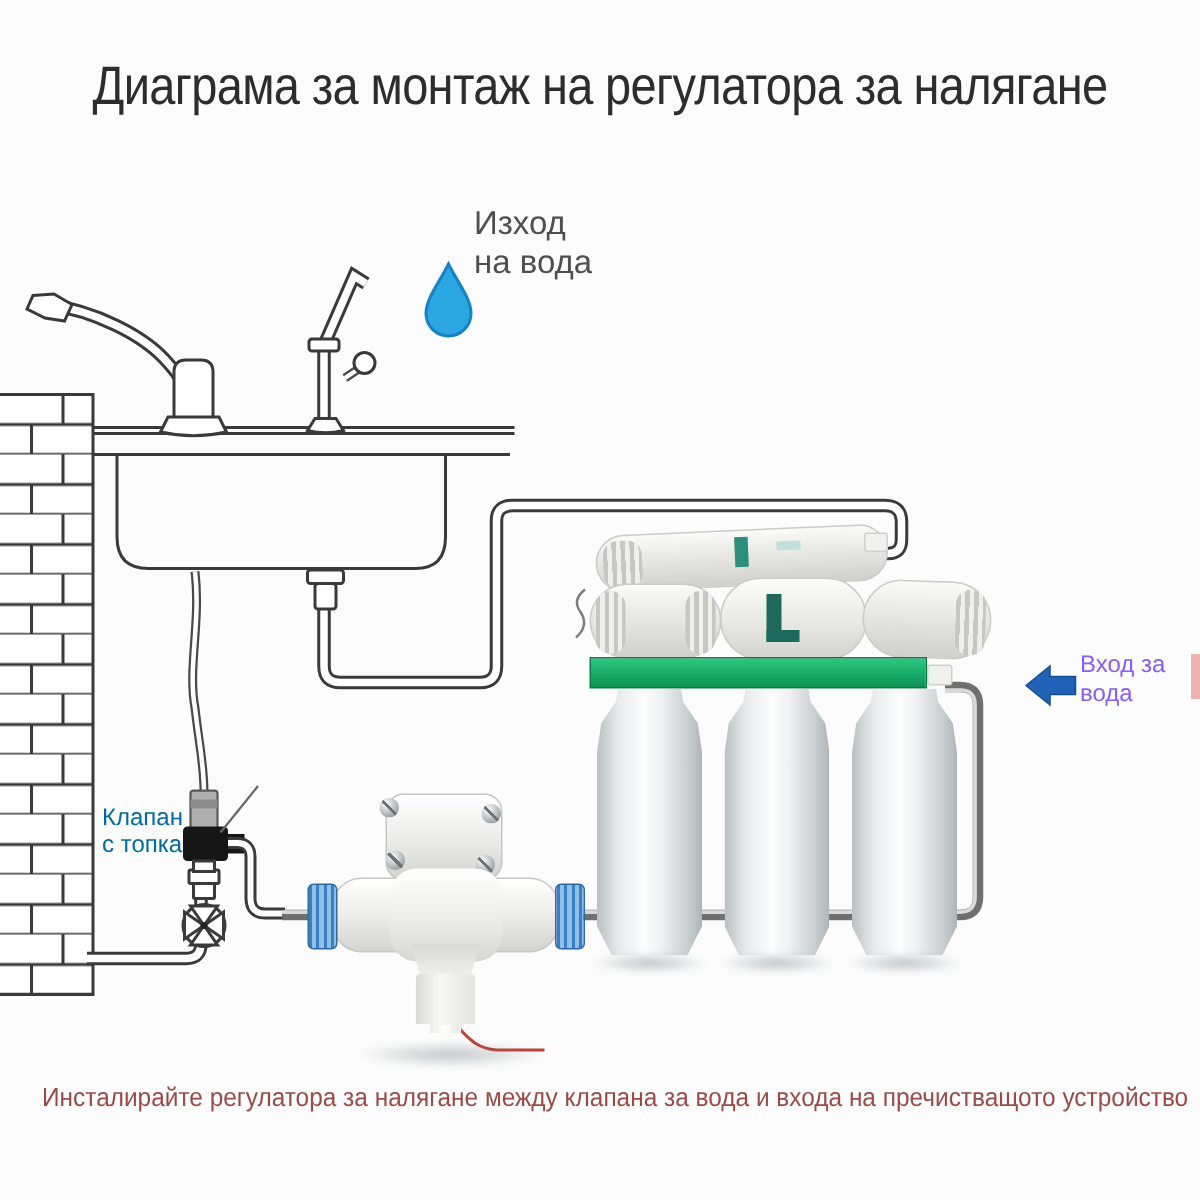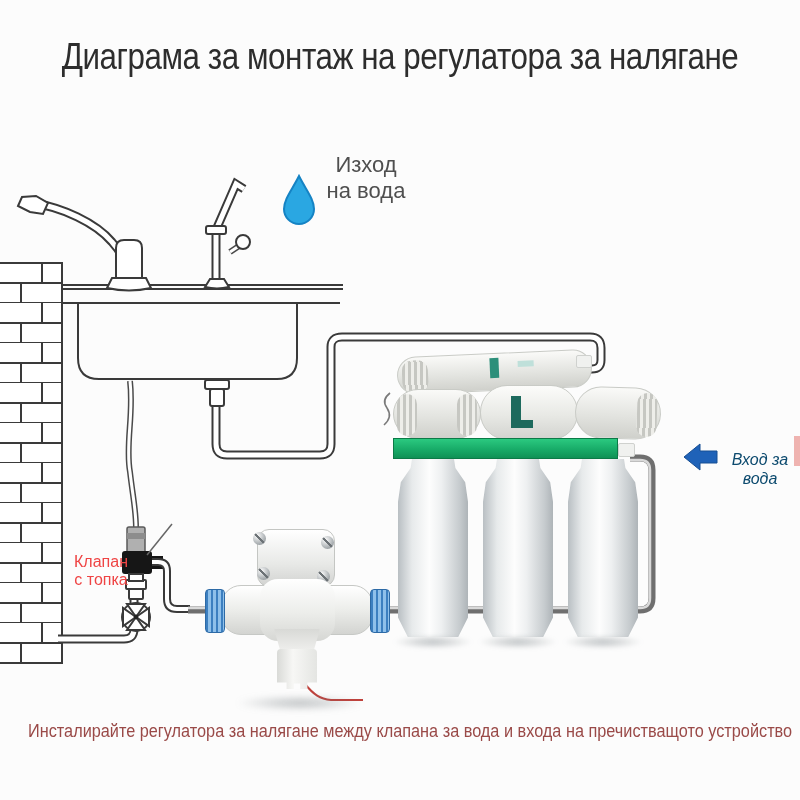--- a/index.html
+++ b/index.html
@@ -9,25 +9,25 @@
   }
   html,body{margin:0;padding:0;}
   body{width:800px;height:800px;overflow:hidden;background:#fcfcfc;
        font-family:"Liberation Sans", sans-serif;position:relative;}
   .stage{position:absolute;inset:0;width:800px;height:800px;}
   .abs{position:absolute;}
   .title{left:0;top:36px;width:800px;text-align:center;font-size:36px;font-weight:500;
          color:var(--title_color);transform:scaleX(.87);letter-spacing:-.5px;white-space:nowrap;}
   .footer{left:0;top:721px;width:800px;text-align:center;font-size:17.5px;
           color:var(--footer_red);transform:scaleX(.93);white-space:nowrap;}
-  .lbl{color:var(--label_gray);white-space:pre-line;text-align:center;line-height:1.18;margin-top:16px;}
+  .lbl{color:var(--label_gray);white-space:pre-line;text-align:left;line-height:1.18;}
   .lbl-outlet{left:316px;top:136px;width:100px;font-size:22px;}
-  .lbl-inlet{left:720px;top:435px;width:80px;font-size:16px;color:#0c4a6e;font-style:italic;}
+  .lbl-inlet{left:720px;top:435px;width:80px;font-size:16px;color:#8b5cf6;}
   .lbl-tee{left:158px;top:478px;width:104px;font-size:19px;}
-  .lbl-valve{left:68px;top:537px;width:66px;font-size:16px;color:#ef4444;line-height:1.15;}
+  .lbl-valve{left:68px;top:537px;width:66px;font-size:16px;color:#0369a1;line-height:1.15;}
   .lbl-reg{left:317px;top:637px;width:100px;font-size:19px;color:var(--red);line-height:1.1;}
   svg.lineart{position:absolute;inset:0;z-index:1;}
   .photos{position:absolute;inset:0;z-index:2;}
   .labels{position:absolute;inset:0;z-index:3;}
   
   .ln{stroke:var(--line);stroke-width:2;fill:none;}
   .lnf{stroke:var(--line);stroke-width:2;fill:#fff;}
   .t9o{stroke:var(--line);stroke-width:9;fill:none;}
   .t9i{stroke:#fff;stroke-width:5;fill:none;}
   .t8o{stroke:var(--line);stroke-width:8;fill:none;}

